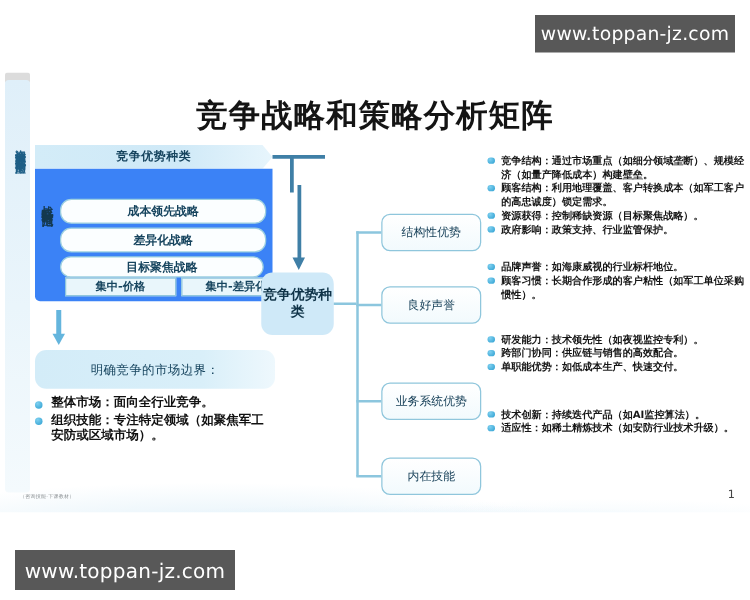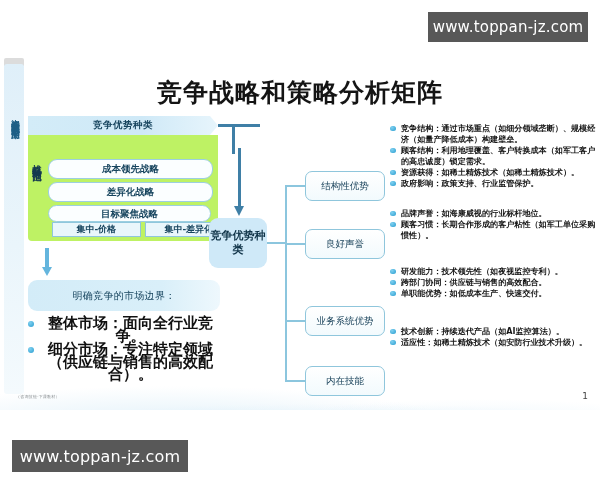--- a/index.html
+++ b/index.html
@@ -103,21 +103,21 @@
     clip-path: polygon(0 0, 182px 0, 190px 9.5px, 182px 19px, 0 19px);
     display: flex; align-items: center; justify-content: center;
   }
   .lp-header span {
     font-size: 9.5px; font-weight: 700; color: #16445e; letter-spacing: .5px;
   }
   .lp-body {
     position: absolute;
     left: 0; top: 19px;
     width: 190px; height: 106px;
-    background: #bef264;
+    background: #3b82f6;
     border-radius: 0 0 4px 4px;
   }
   .lp-vlabel {
     position: absolute;
     left: 2px; top: 22px;
     width: 13px;
     font-size: 9.5px;
     line-height: 11px;
     font-weight: 700;
     color: #14394f;
@@ -183,26 +183,25 @@
     display:flex; align-items:center; justify-content:center;
     font-size: 10px; font-weight: 400; color: #16445e; letter-spacing: .3px;
   }
   .low-list {
     margin-top: 6px;
     width: 192px;
   }
   .low-item {
     position: relative;
     padding-left: 13px;
-    font-size: 15px;
+    font-size: 10px;
     line-height: 12.5px;
     color: #111;
     font-weight: 600;
     margin-bottom: 1px;
-    text-align: center;
   }
   .low-item .dot {
     position: absolute; left: 0; top: 3.5px;
     width: 6px; height: 6px; border-radius: 50%;
     background: radial-gradient(circle at 35% 30%, #7fd0f0, #2b9ed0);
   }
 
   .footnote {
     position: absolute;
     left: 16px; top: 336px;
@@ -356,21 +355,21 @@
 
   <div class="low-panel">
     <div class="low-header">明确竞争的市场边界：</div>
     <div class="low-list">
       <div class="low-item">
         <span class="dot"></span>
         <span>整体市场：面向全行业竞争。</span>
       </div>
       <div class="low-item">
         <span class="dot"></span>
-        <span>细分市场：专注特定领域（供应链与销售的高效配合）。</span>
+        <span>组织技能：专注特定领域（如聚焦军工安防或区域市场）。</span>
       </div>
     </div>
   </div>
 
   <div class="footnote">（咨询技能-下课教材）</div>
 
   <div class="top-connector"></div>
   <div class="top-connector2"></div>
   <div class="center-arrow">
     <div class="stem"></div>
@@ -389,21 +388,21 @@
   </div>
 
   <div class="node-box" style="top:113px">结构性优势</div>
   <div class="node-box" style="top:171px">良好声誉</div>
   <div class="node-box" style="top:248px">业务系统优势</div>
   <div class="node-box" style="top:308px">内在技能</div>
 
   <div class="bgroup" style="top:65px">
     <div class="bitem"><span class="dot"></span><span>竞争结构：通过市场重点（如细分领域垄断）、规模经济（如量产降低成本）构建壁垒。</span></div>
     <div class="bitem"><span class="dot"></span><span>顾客结构：利用地理覆盖、客户转换成本（如军工客户的高忠诚度）锁定需求。</span></div>
-    <div class="bitem"><span class="dot"></span><span>资源获得：如稀土精炼技术（如稀土精炼技术）。</span></div>
+    <div class="bitem"><span class="dot"></span><span>资源获得：控制稀缺资源（目标聚焦战略）。</span></div>
     <div class="bitem"><span class="dot"></span><span>政府影响：政策支持、行业监管保护。</span></div>
   </div>
 
   <div class="bgroup" style="top:150px">
     <div class="bitem"><span class="dot"></span><span>品牌声誉：如海康威视的行业标杆地位。</span></div>
     <div class="bitem"><span class="dot"></span><span>顾客习惯：长期合作形成的客户粘性（如军工单位采购惯性）。</span></div>
   </div>
 
   <div class="bgroup" style="top:208px">
     <div class="bitem"><span class="dot"></span><span>研发能力：技术领先性（如夜视监控专利）。</span></div>

